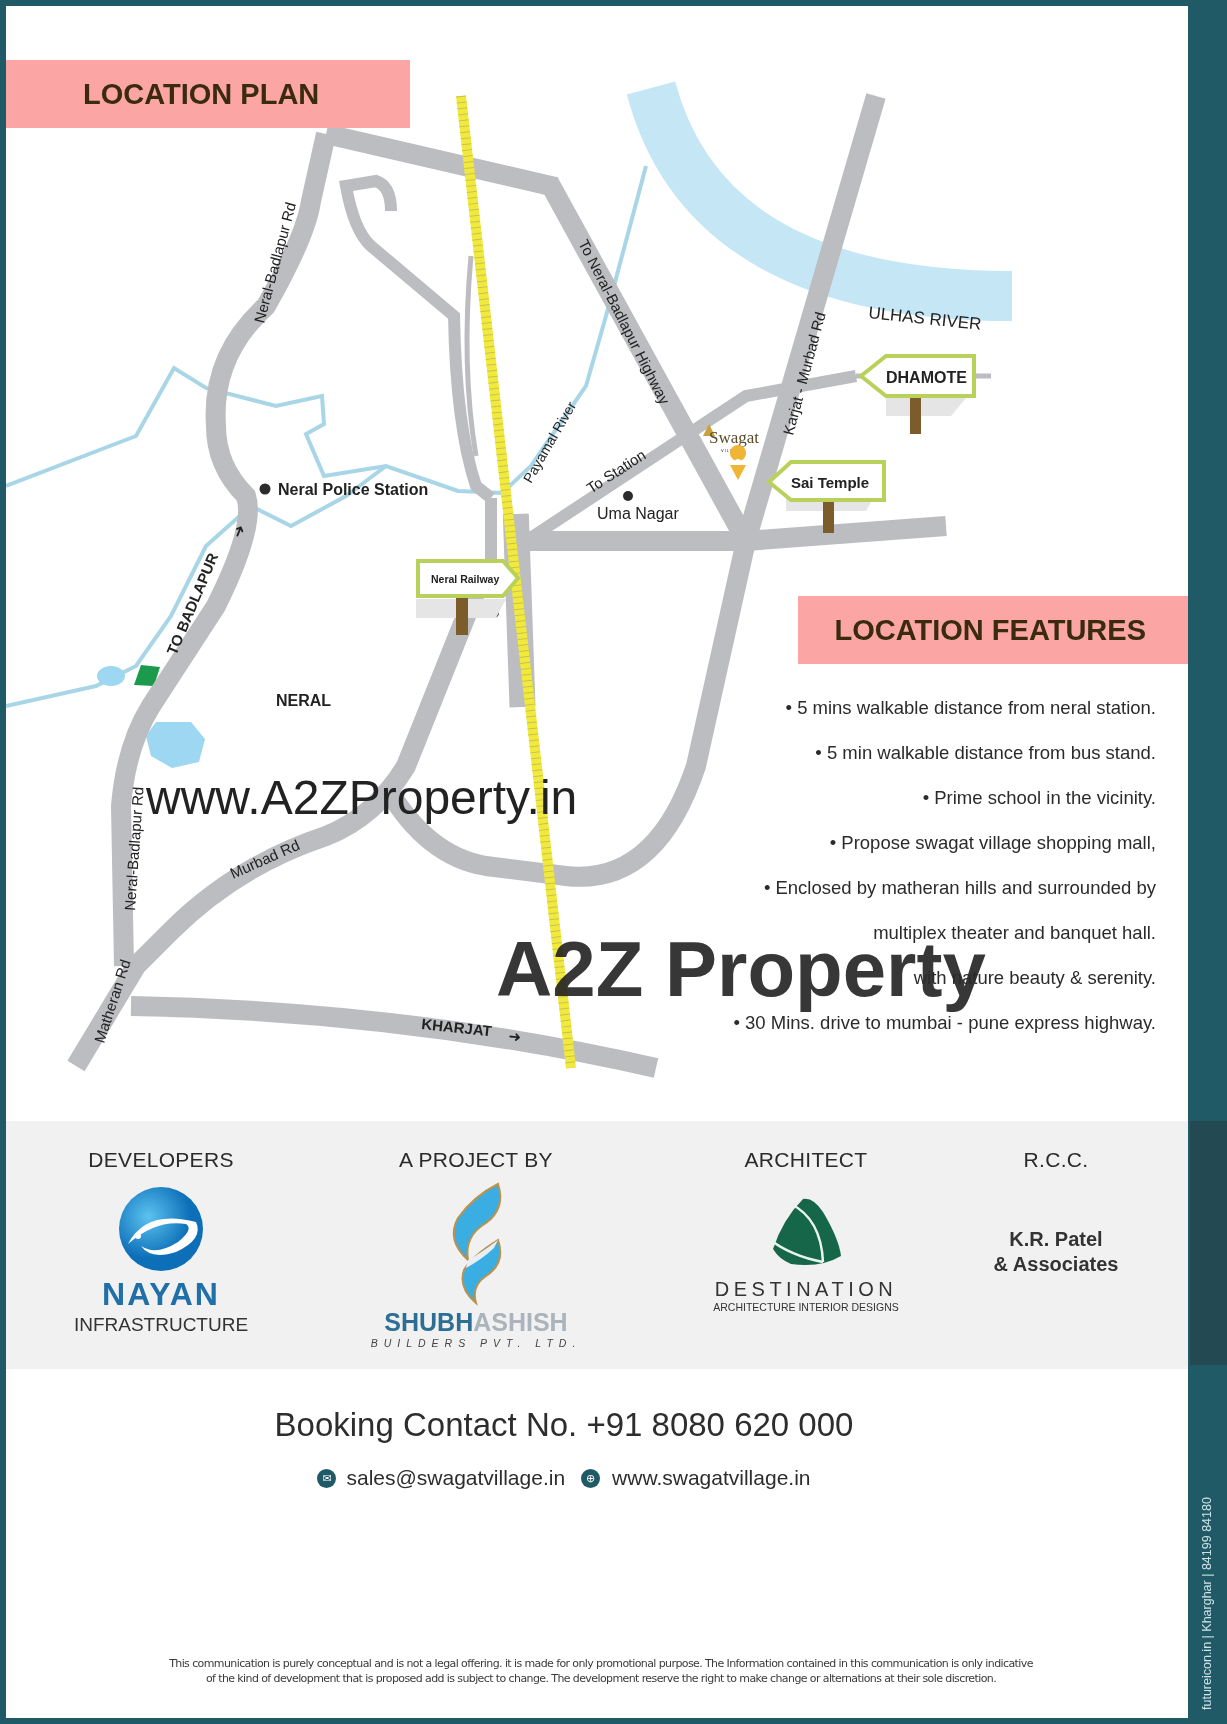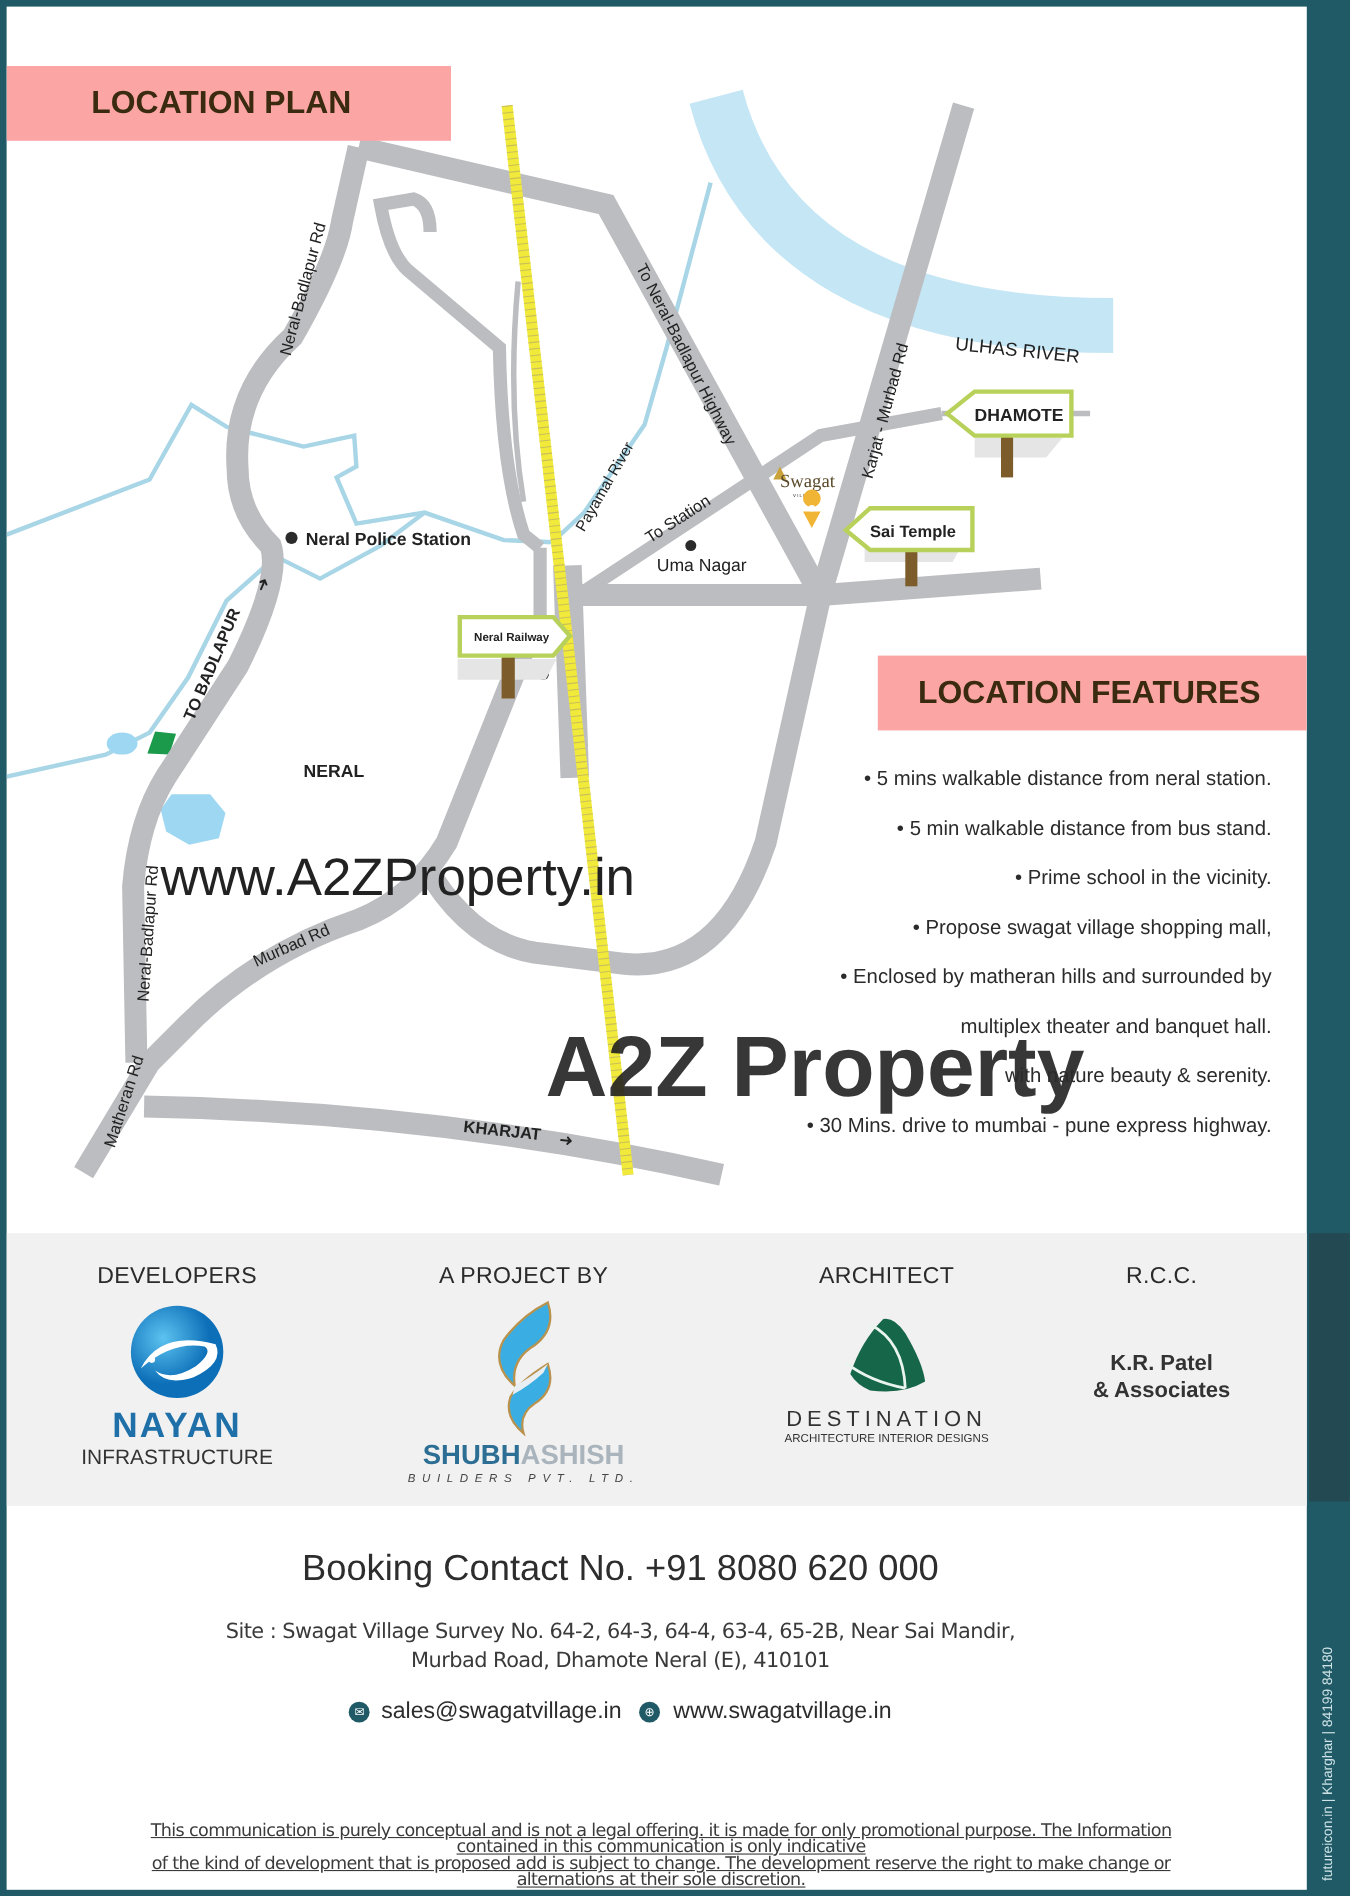--- a/index.html
+++ b/index.html
@@ -13,21 +13,21 @@
   #features { position: absolute; right: 32px; top: 686px; width: 560px; text-align: right; color: #2b2b2b; font-size: 18.5px; }
   #features div { height: 45px; line-height: 32px; }
   #partners { position: absolute; left: 0; top: 1115px; width: 1182px; height: 248px; background: #f1f1f1; }
   .partner { position: absolute; top: 0; text-align: center; }
   .partner-title { font-size: 21px; color: #2b2b2b; margin-top: 27px; letter-spacing: 0.3px; }
   #contact { position: absolute; left: 17px; top: 1400px; width: 1082px; text-align: center; color: #2d2d2d; }
   #booking { font-size: 33px; }
   #site { font-size: 19px; margin-top: 26px; line-height: 26px; color: #3a3a3a; font-family: "DejaVu Sans", sans-serif; letter-spacing: -0.5px; }
   #links { margin-top: 22px; font-size: 21px; display: flex; justify-content: center; align-items: center; gap: 10px; }
   .ico { display: inline-flex; width: 19px; height: 19px; border-radius: 50%; background: #1f5a66; color: #fff; font-size: 11px; align-items: center; justify-content: center; }
-  #disclaimer { position: absolute; left: 130px; top: 1650px; width: 930px; text-align: center; font-size: 16px; color: #3a3a3a; line-height: 15px; font-family: "DejaVu Sans", sans-serif; letter-spacing: -0.6px; text-decoration: underline; }
+  #disclaimer { position: absolute; left: 130px; top: 1650px; width: 930px; text-align: center; font-size: 11px; color: #3a3a3a; line-height: 15px; font-family: "DejaVu Sans", sans-serif; letter-spacing: -0.6px; }
   #right-strip { position: absolute; left: 1190px; top: 0; width: 37px; height: 1724px; background: #1f5a66; }
   #right-strip-dark { position: absolute; left: 1190px; top: 1121px; width: 37px; height: 244px; background: #234a52; }
   #credit { position: absolute; left: 1200px; top: 1710px; transform: rotate(-90deg); transform-origin: left top; color: #cfe3e7; font-size: 12.5px; white-space: nowrap; }
   .map-label { font-family: "Liberation Sans", sans-serif; fill: #222; }
 </style>
 </head>
 <body>
 
 <div id="frame"></div>
 <div id="right-strip"></div>
@@ -173,24 +173,20 @@
 
     <div class="partner" style="left:960px;width:180px;">
       <div class="partner-title">R.C.C.</div>
       <div style="font-size:20px;color:#333;font-weight:bold;margin-top:56px;">K.R. Patel</div>
       <div style="font-size:20px;color:#333;font-weight:bold;margin-top:2px;">&amp; Associates</div>
     </div>
   </div>
 
   <div id="contact">
     <div id="booking">Booking Contact No. +91 8080 620 000</div>
-    <div id="site">
-      <div>Site : Swagat Village Survey No. 64-2, 64-3, 64-4, 63-4, 65-2B, Near Sai Mandir,</div>
-      <div>Murbad Road, Dhamote Neral (E), 410101</div>
-    </div>
     <div id="links">
       <span class="ico">✉</span>
       <span>sales@swagatvillage.in</span>
       <span class="ico" style="margin-left:6px">⊕</span>
       <span style="margin-left:2px">www.swagatvillage.in</span>
     </div>
   </div>
 
   <div id="disclaimer">
     <div>This communication is purely conceptual and is not a legal offering. it is made for only promotional purpose. The Information contained in this communication is only indicative</div>

